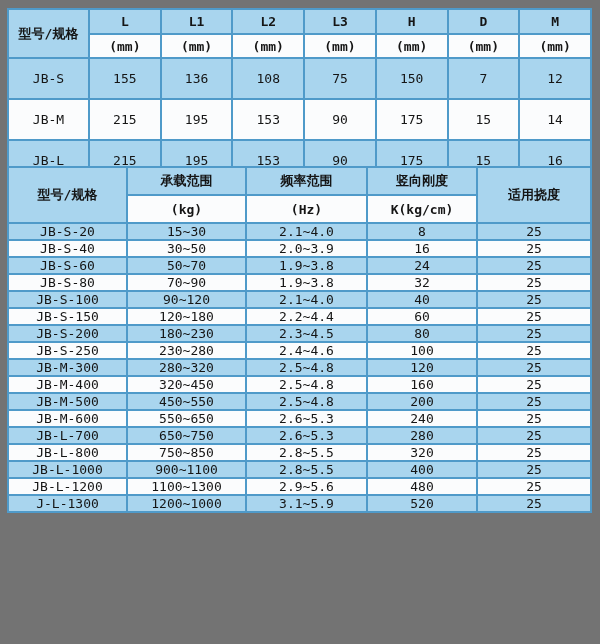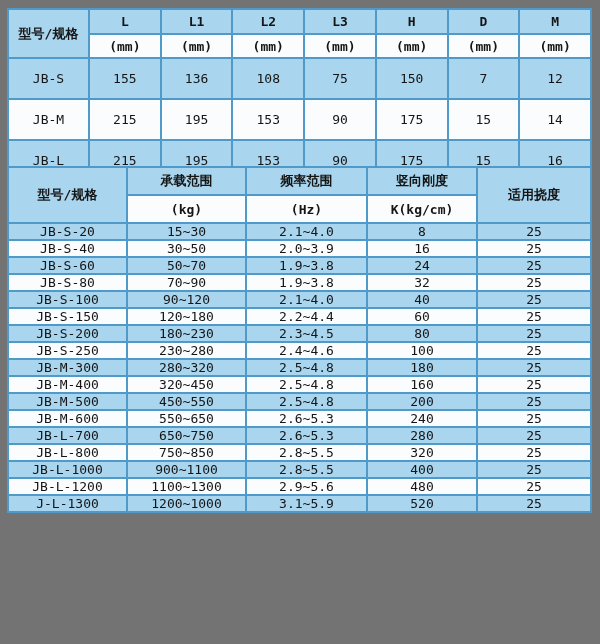--- a/index.html
+++ b/index.html
@@ -198,21 +198,21 @@
         <td class="white">JB-S-250</td>
         <td class="white">230~280</td>
         <td class="white">2.4~4.6</td>
         <td class="white">100</td>
         <td class="white">25</td>
       </tr>
       <tr class="row">
         <td class="blue">JB-M-300</td>
         <td class="blue">280~320</td>
         <td class="blue">2.5~4.8</td>
-        <td class="blue">180</td>
+        <td class="blue">120</td>
         <td class="blue">25</td>
       </tr>
       <tr class="row">
         <td class="white">JB-M-400</td>
         <td class="white">320~450</td>
         <td class="white">2.5~4.8</td>
         <td class="white">160</td>
         <td class="white">25</td>
       </tr>
       <tr class="row">

